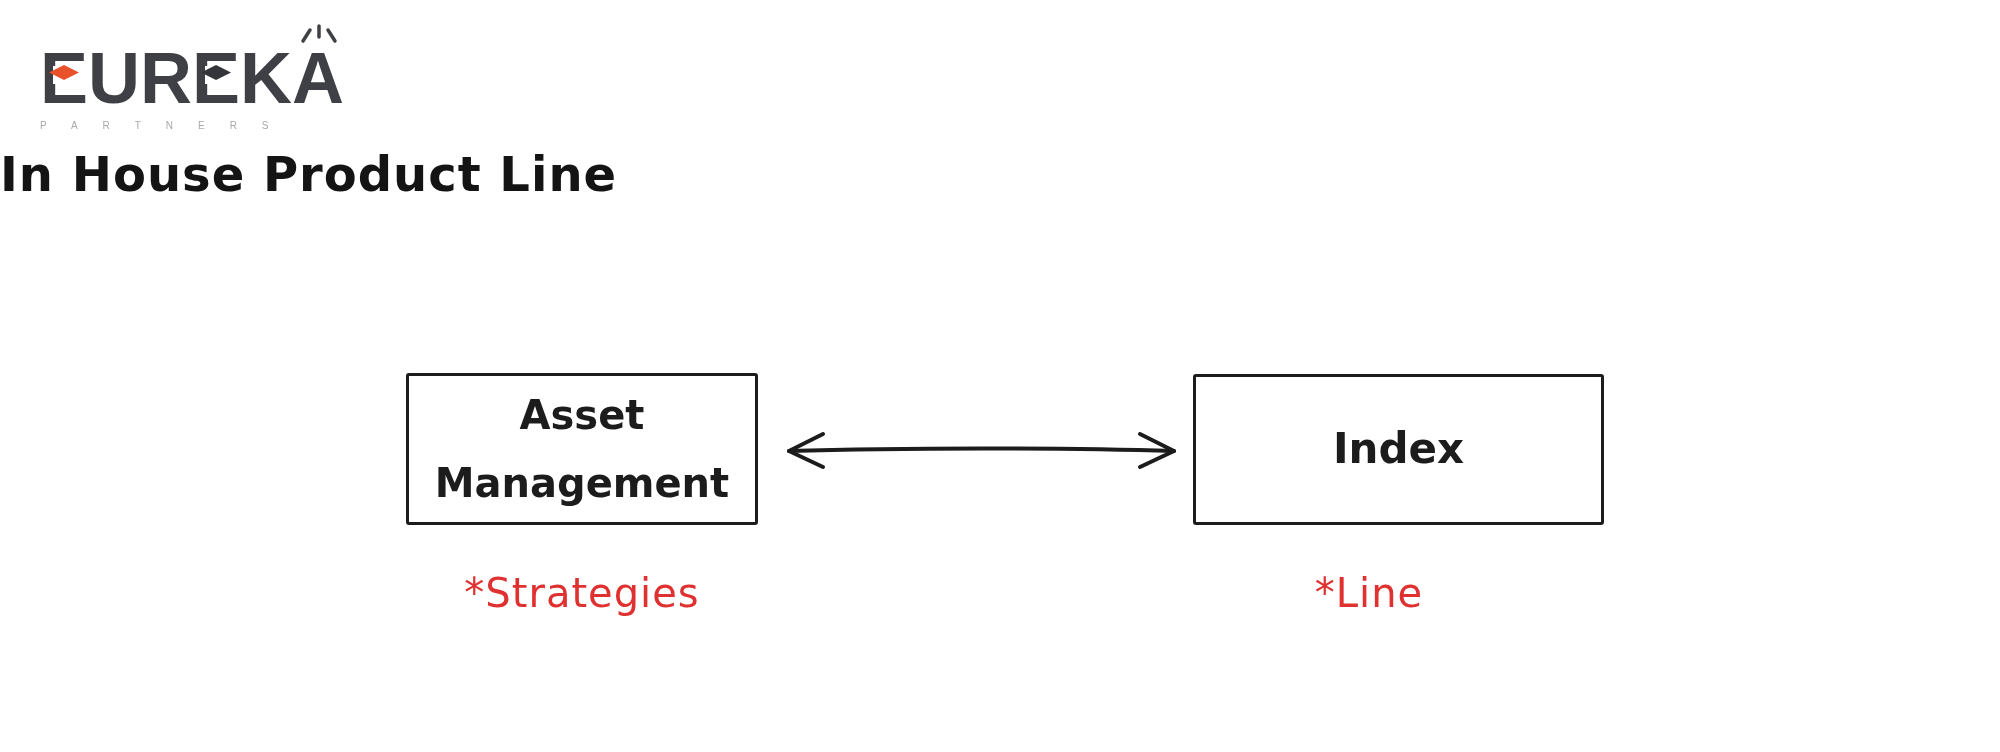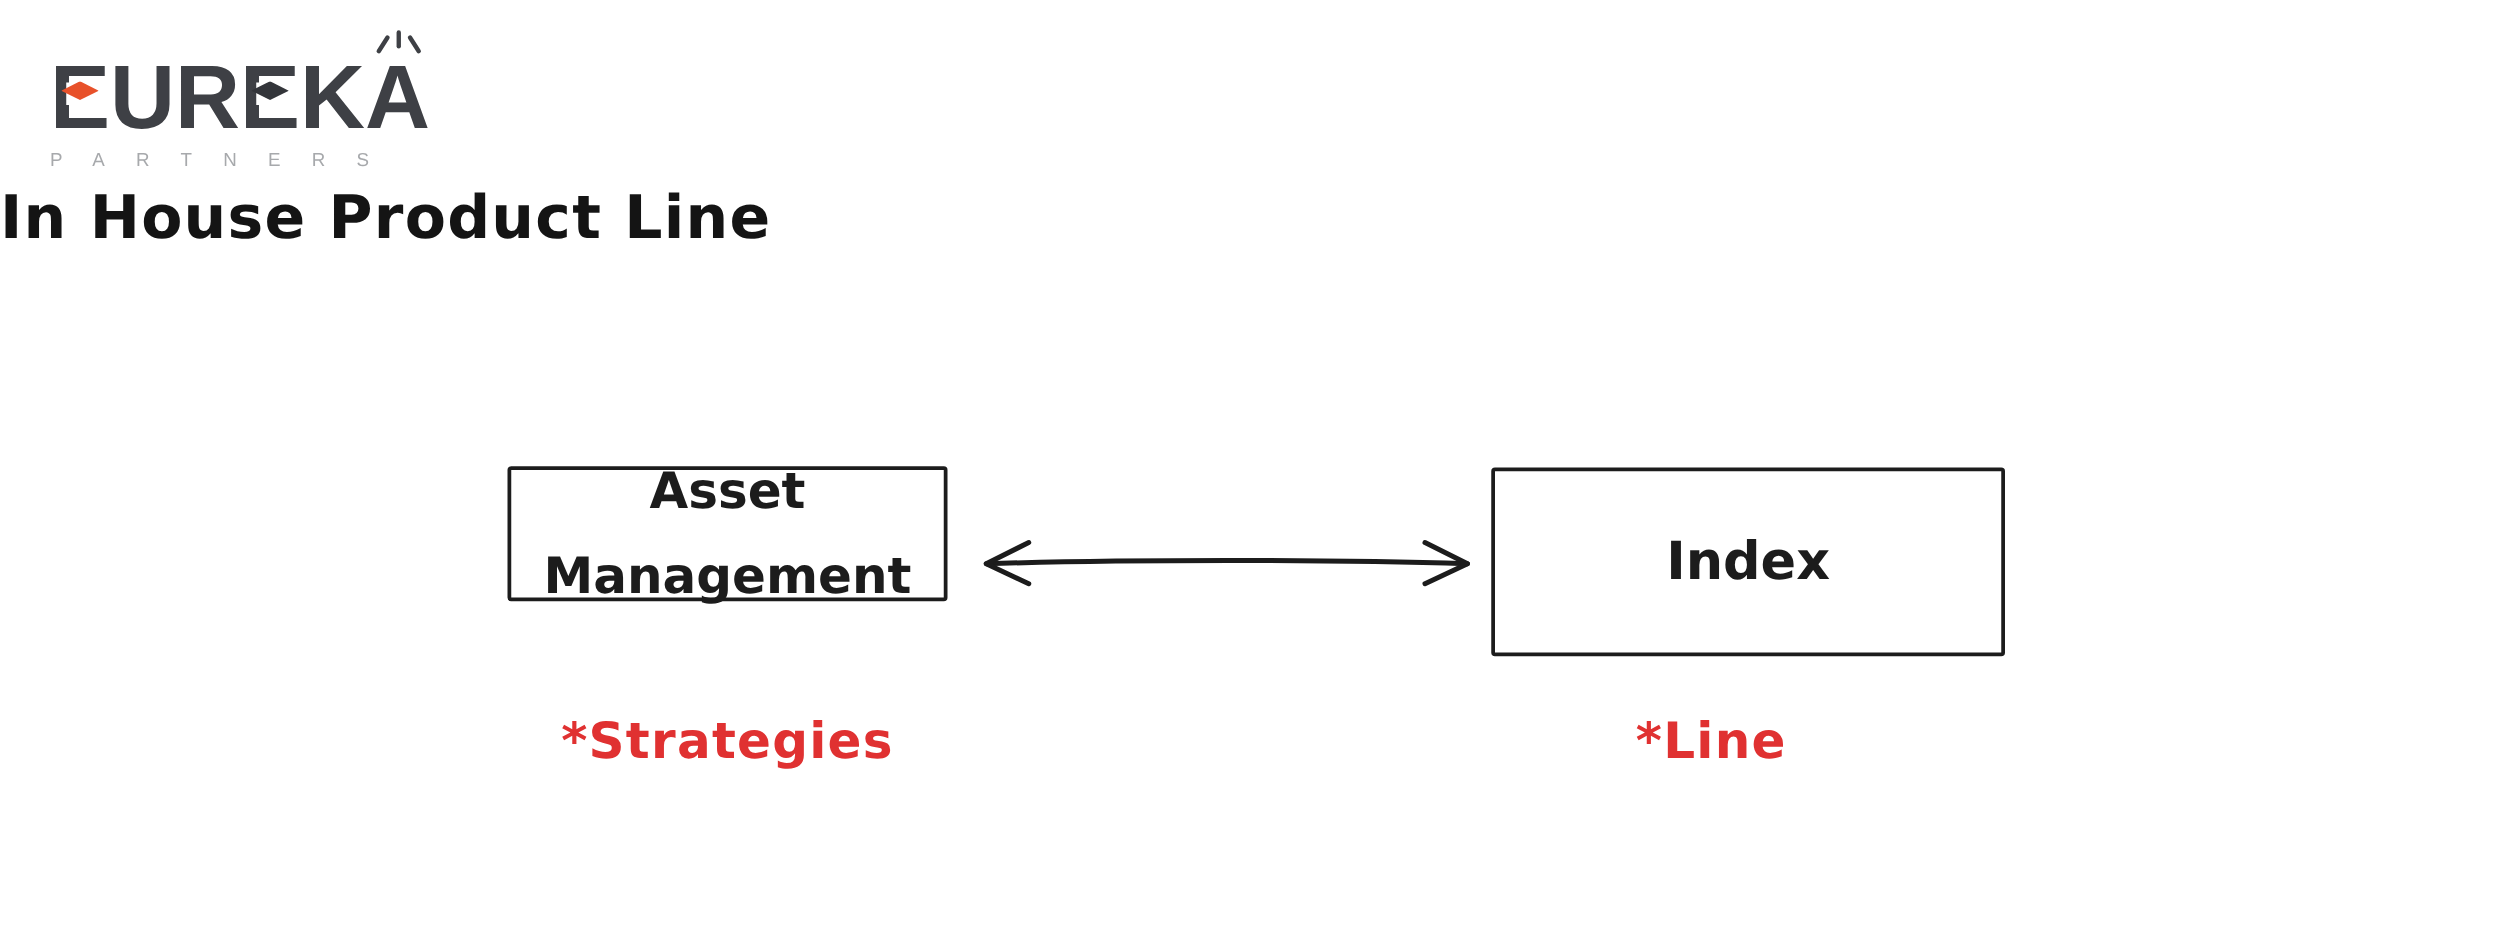--- a/index.html
+++ b/index.html
@@ -32,21 +32,21 @@
     position: absolute; left: 9px; top: 25px;
     width: 30px; height: 15px;
     clip-path: polygon(50% 0, 100% 50%, 50% 100%, 0 50%);
   }
   .diamond.orange { background: #e8512a; }
   .diamond.dark   { background: #33353a; }
   .sparkle { position: absolute; top: -16px; left: 4px; overflow: visible; }
   .logo-sub {
     margin-top: 4px;
     font-family: "Liberation Sans", sans-serif;
-    font-size: 15px;
+    font-size: 10px;
     letter-spacing: 25px;
     color: #a7a9ac;
     white-space: nowrap;
   }
 
   
   .title {
     position: absolute; left: 0; top: 146px; width: 2000px;
     font-size: 48px; font-weight: bold;
     color: #141414;
@@ -56,36 +56,36 @@
   
   .node {
     position: absolute;
     box-sizing: border-box;
     border: 3.5px solid #1c1c1c;
     border-radius: 3px;
     background: #ffffff;
     display: flex; align-items: center; justify-content: center;
     text-align: center;
   }
-  .node-asset-management { left: 406px; top: 373px; width: 352px; height: 108px; }
+  .node-asset-management { left: 406px; top: 373px; width: 352px; height: 152px; }
   .node-index            { left: 1193px; top: 374px; width: 411px; height: 151px; }
   .node-label {
     font-size: 40px; font-weight: bold; color: #1c1c1c;
     line-height: 1.7; padding: 0 14px;
   }
   .node-index .node-label { font-size: 42px; line-height: 1.2; }
 
   
   .connector { position: absolute; left: 780px; top: 422px; }
 
   
   .note {
     position: absolute; top: 570px; width: 352px;
     text-align: center;
-    font-size: 40px; font-weight: bold;
+    font-size: 40px; font-weight: normal;
     color: #e03131;
     letter-spacing: 1px;
   }
   .note-left  { left: 406px; }
   .note-right { left: 1193px; }
 </style>
 </head>
 <body>
 
 <div class="canvas">

